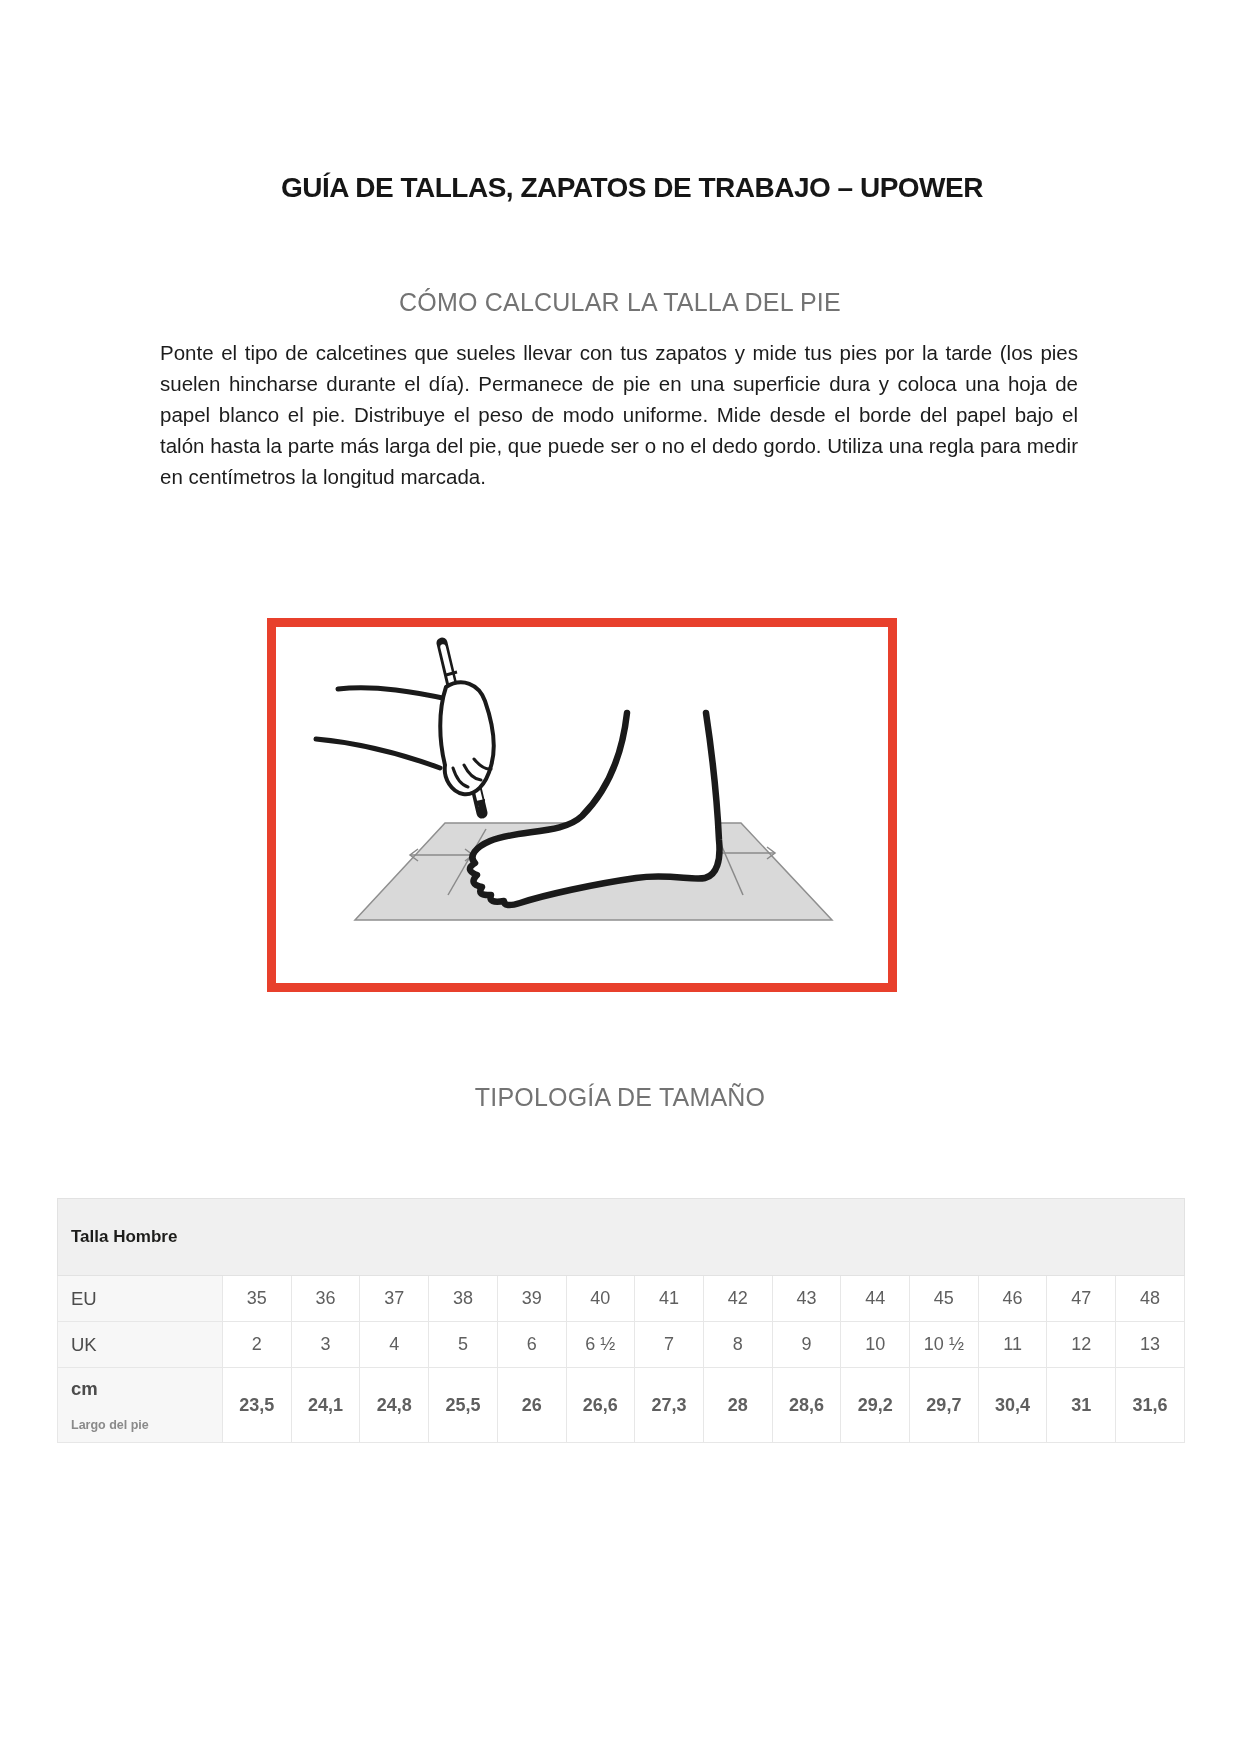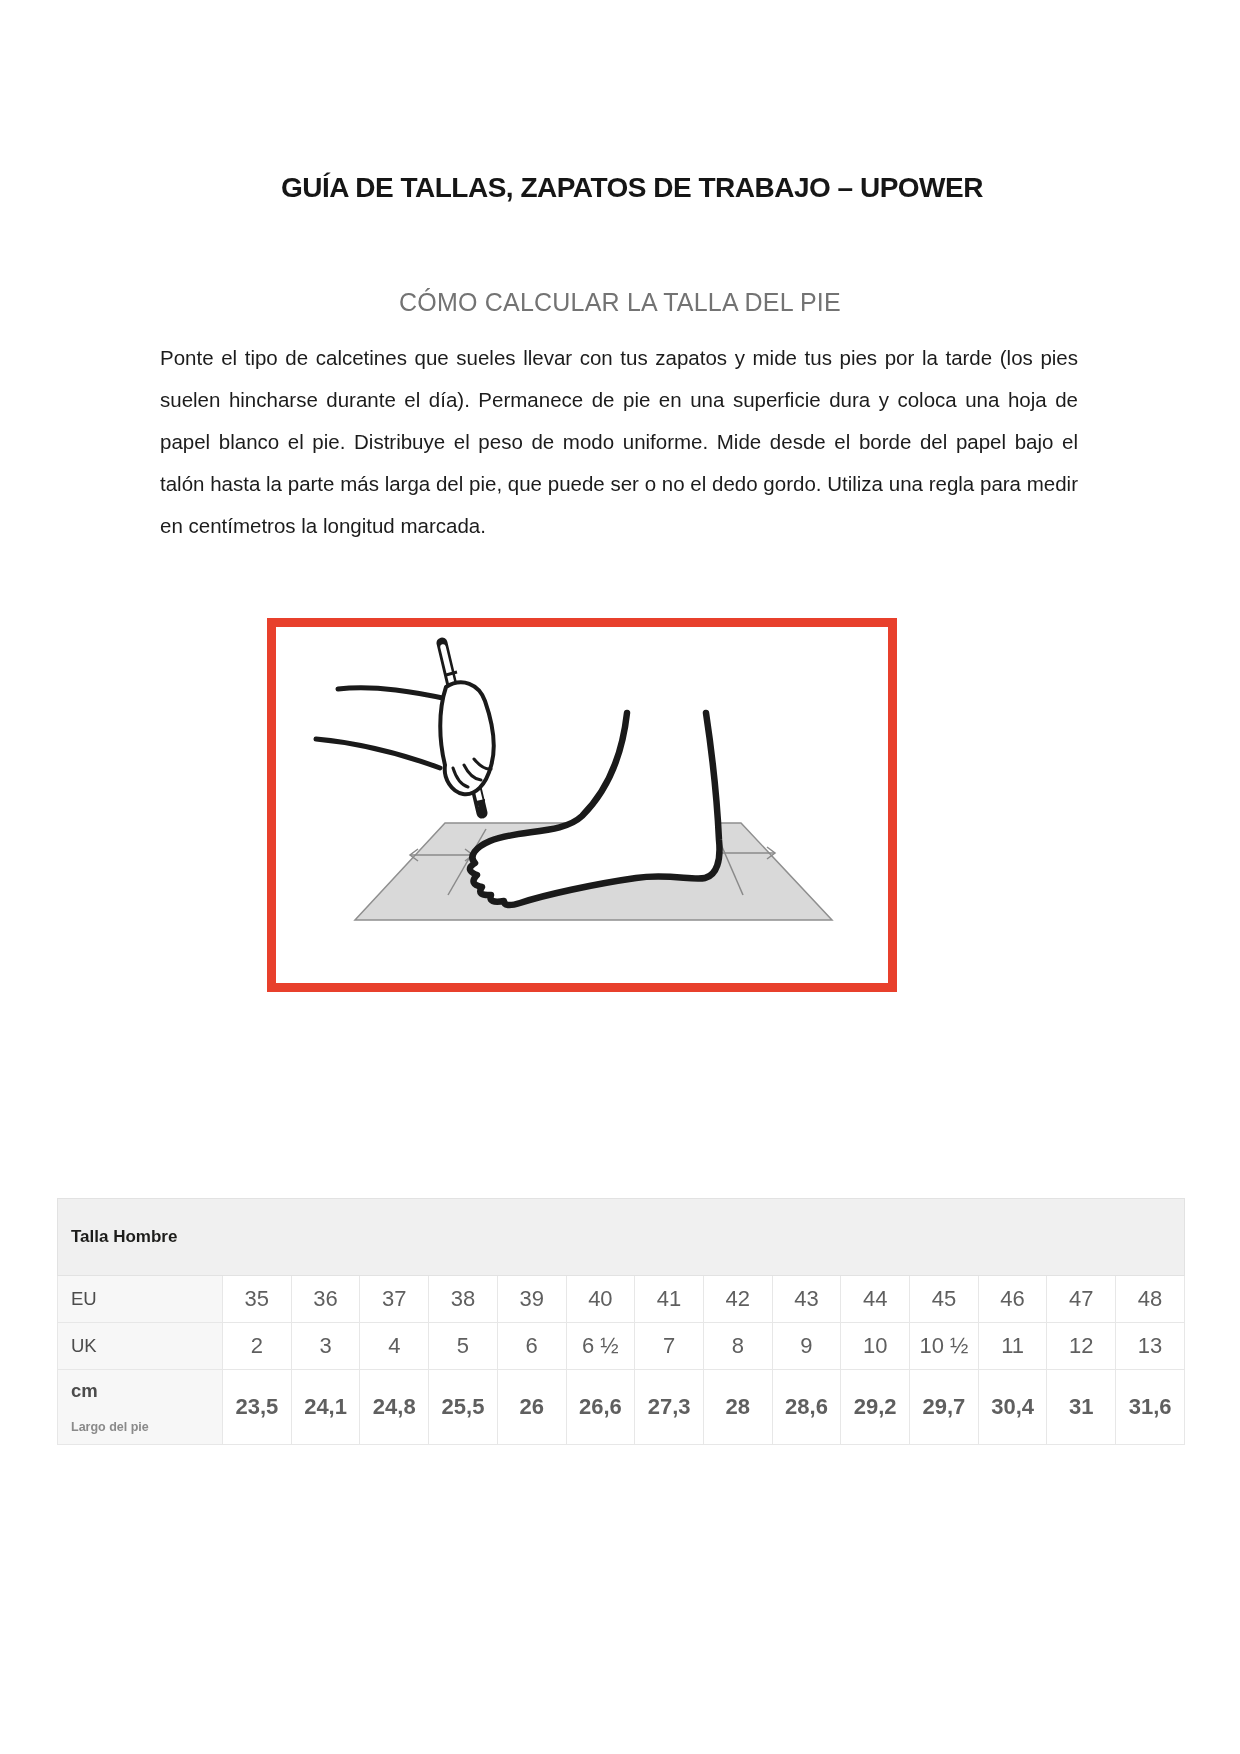--- a/index.html
+++ b/index.html
@@ -12,42 +12,42 @@
     text-align:center; font-size:28px; font-weight:700; letter-spacing:-0.5px; color:#161616;
   }
   .section-heading {
     position:absolute; left:0; width:100%; margin:0;
     text-align:center; font-size:25px; font-weight:400; letter-spacing:0.2px; color:#737373;
   }
   .heading-howto { top:288px; }
   .heading-typology { top:1083px; }
   .instructions {
     position:absolute; top:337px; left:160px; width:918px; margin:0;
-    font-size:20.5px; line-height:42px; text-align:justify; color:#1c1c1c;
+    font-size:20.5px; line-height:31px; text-align:justify; color:#1c1c1c;
   }
   .measure-figure {
     position:absolute; top:618px; left:267px; width:630px; height:374px;
     margin:0; box-sizing:border-box; border:9px solid #e8402c; background:#ffffff;
   }
   .measure-figure svg { display:block; width:612px; height:356px; }
 
   .table-wrap { position:absolute; top:1198px; left:57px; width:1128px; }
   table.size-table {
     width:100%; border-collapse:collapse; table-layout:fixed;
     font-family:"Liberation Sans", sans-serif;
   }
   table.size-table th.table-title {
     background:#f0f0f0; border:1px solid #e2e2e2;
     text-align:left; padding:28px 13px; height:19px;
     font-size:17px; font-weight:700; color:#1d1d1b;
   }
   table.size-table td {
     border:1px solid #e7e7e7; background:#ffffff;
     text-align:center; vertical-align:middle;
-    font-size:22px; color:#5f5f5f; padding:10px 4px;
+    font-size:18px; color:#5f5f5f; padding:10px 4px;
   }
   table.size-table td.label-cell {
     background:#f7f7f7; text-align:left; padding:10px 13px;
     color:#4c4c4c; font-size:18.5px;
   }
   tr.row-std  { height:46px; }
   tr.row-tall { height:67px;font-weight:bold; }
   .row-sublabel { font-size:12.5px; color:#8a8a8a; margin-top:18px; }
 </style>
 </head>
@@ -106,20 +106,21 @@
         <line x1="166" y1="16" x2="206" y2="186" stroke="#1a1a1a" stroke-width="11" stroke-linecap="round"></line>
         <line x1="167" y1="20" x2="205" y2="178" stroke="#ffffff" stroke-width="5.5" stroke-linecap="round"></line>
         <line x1="170" y1="48" x2="181" y2="45" stroke="#1a1a1a" stroke-width="3"></line>
         <polygon points="200,174 209,172 208,192" fill="#1a1a1a"></polygon>
         <path d="M 170,60 C 186,50 203,57 209,74 C 217,97 221,119 215,139 C 210,158 199,169 187,167 C 176,165 167,152 169,138 C 163,114 162,84 170,60 Z" fill="#ffffff" stroke="#1a1a1a" stroke-width="4" stroke-linejoin="round"></path>
         <path d="M 177,141 q 5,16 15,19 M 188,138 q 7,14 17,15 M 198,132 q 9,11 17,10" fill="none" stroke="#1a1a1a" stroke-width="3" stroke-linecap="round"></path>
       </g>
     </svg>
   </figure>
 
+  <h2 class="section-heading heading-typology">TIPOLOGÍA DE TAMAÑO</h2>
 
   <div class="table-wrap">
     <table class="size-table">
       <colgroup id="tbl-cols">
           <col style="width: 165px;">
           <col>
           <col>
           <col>
           <col>
           <col>

